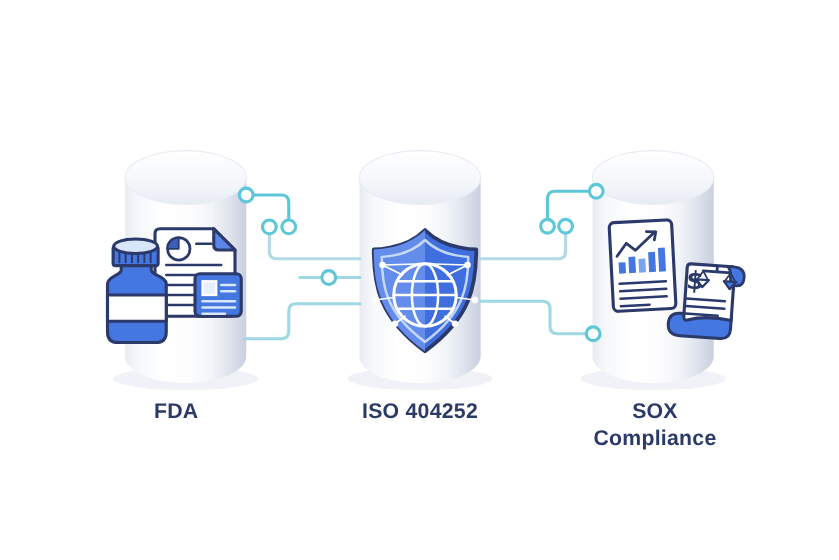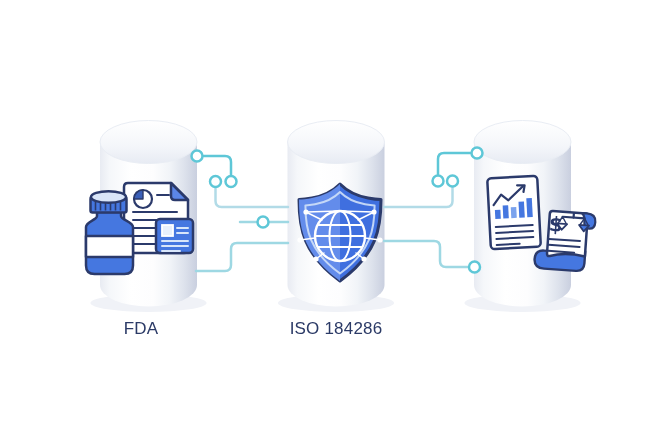--- a/index.html
+++ b/index.html
@@ -1,20 +1,20 @@
 <!DOCTYPE html>
 <html style="--bg: #ffffff; --navy: #2b3a6b; --label_text: #2b3a66; --icon_blue: #4577e0; --bar_light: #7ba3ed; --shield_blue: #3f6fdf; --shield_blue_light: #638ceb; --shield_inner_line: #cfe0f8; --fold_blue: #5b86e8; --pie_fill: #3a5fb8; --cap_light: #d9e5f8; --card_line: #d8e6fa; --teal: #5ec7d7; --teal_light: #9ed8e3; --line_light: #b2dbe7;"><head>
 <meta charset="utf-8">
 <style>
   html,body{margin:0;padding:0;background:#fff;}
   #stage{position:relative;width:671px;height:448px;background:var(--bg,#ffffff);overflow:hidden;
          font-family:"Liberation Sans", sans-serif;}
   svg{position:absolute;left:0;top:0;}
   .pillar-label{position:absolute;top:318px;width:220px;text-align:center;
-      color:var(--label_text,#2b3a66);font-weight:normal;font-size:17px;line-height:22px;
+      color:var(--label_text,#2b3a66);font-weight:bold;font-size:17px;line-height:22px;
       letter-spacing:.2px;}
   .pillar-label div{white-space:nowrap;}
 </style>
 </head>
 <body>
 
 <div id="stage">
 
 <svg width="671" height="448" viewBox="0 0 671 448">
   <defs>
@@ -181,16 +181,20 @@
           <path d="M549,246 H580"></path>
           <path d="M549,252 H575"></path>
     </g>
   </g>
 </svg>
 
 <div class="pillar-label" style="left:31px">
   <div>FDA</div>
 </div>
 <div class="pillar-label" style="left:226px">
-  <div>ISO 184286</div>
+  <div>ISO 404252</div>
+</div>
+<div class="pillar-label" style="left:414px">
+  <div>SOX</div>
+  <div>Compliance</div>
 </div>
 
 </div>
 
 </body></html>

